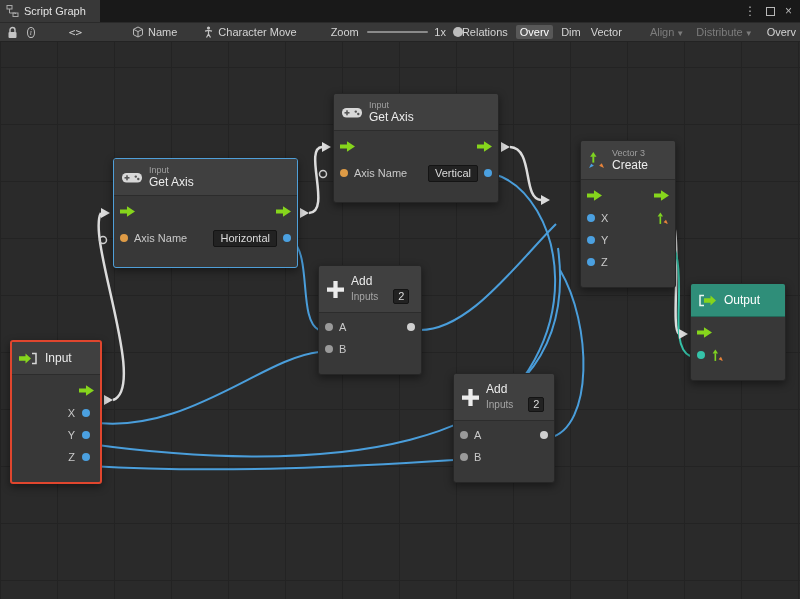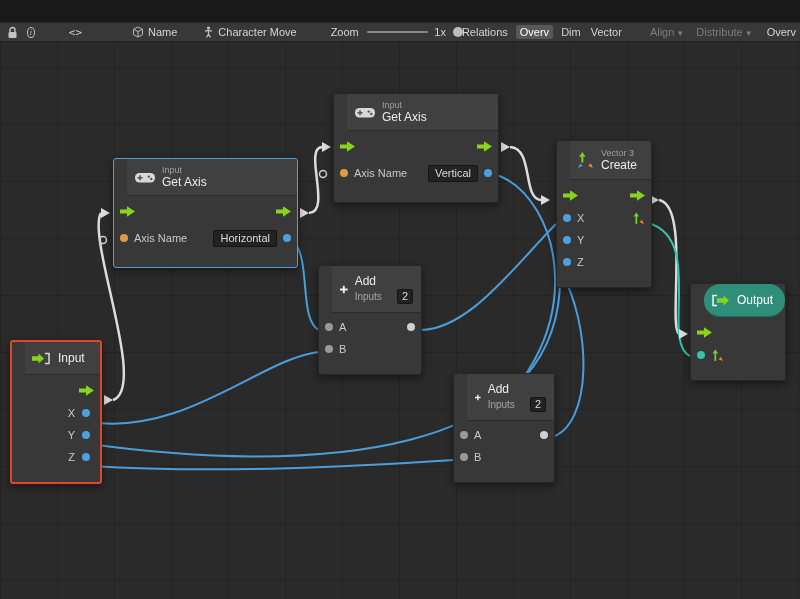--- a/index.html
+++ b/index.html
@@ -43,47 +43,63 @@
     background-size:57px 57px, 57px 57px;
     background-position:0 25px, 0 0; }
   .wires { position:absolute; inset:0; width:800px; height:557px; z-index:1; pointer-events:none; }
 
   
   .node { position:absolute; z-index:2; background:#383838; border:1px solid #262626;
     border-radius:3px; box-shadow:0 3px 9px rgba(0,0,0,.45); color:#ddd; }
   .node.selected { border:1px solid #4f9fd8; }
   .node.flagged { border:2px solid #e0462e; }
   .node-header { display:flex; align-items:center; gap:7px; padding:6px 8px;
-    border-bottom:1px solid #2c2c2c; background:#404040; border-radius:2px 2px 0 0;margin-left:13px; }
+    border-bottom:1px solid #2c2c2c; background:#404040; border-radius:2px 2px 0 0; }
   .node-kind { font-size:9px; color:#9f9f9f; line-height:10px; }
   .node-title { font-size:12px; color:#ececec; line-height:14px; }
   .node-body { padding:3px 0 14px 0; }
   .row { position:relative; display:flex; align-items:center; height:22px; padding:0 6px; }
   .row.flow { height:24px; }
   .row .grow { flex:1; }
   .dot { width:8px; height:8px; border-radius:50%; flex:0 0 8px; }
   .dot.blue { background:#4ba0e0; }
   .dot.orange { background:#de9b46; }
   .dot.gray { background:#9a9a9a; }
   .dot.light { background:#d0d0d0; }
   .dot.teal { background:#35c3a9; }
   .plabel { font-size:11px; color:#c9c9c9; margin-left:6px; }
   .field { background:#222; border:1px solid #141414; border-radius:2px; color:#dcdcdc;
     font-size:11px; padding:1px 6px; line-height:13px; }
   .field.small { padding:0 4px; }
   .inputs-line { display:flex; align-items:center; gap:15px; font-size:10px; color:#a5a5a5; margin-top:1px; }
   .rlabel { font-size:11px; color:#c9c9c9; }
-  .header-teal { background:#2f8e79; border-bottom:1px solid #23695a;border-radius:16px; }
+  .header-teal { background:#2f8e79; border-bottom:1px solid #23695a; }
   .header-teal .node-title { color:#fff; }
 </style>
 </head>
 <body>
 
 <div class="window">
 
+  <div class="titlebar">
+    <div class="tab">
+      <svg width="13" height="12" viewBox="0 0 13 12">
+        <rect x="1" y="0.5" width="5" height="3.5" fill="none" stroke="#a8a8a8"></rect>
+        <rect x="7" y="8" width="5" height="3.5" fill="none" stroke="#a8a8a8"></rect>
+        <path d="M3.5 4v4h6v1" fill="none" stroke="#a8a8a8"></path>
+      </svg>
+      <span>Script Graph</span>
+    </div>
+    <div class="titlebar-spacer"></div>
+    <div class="win-icons">
+      <span>⋮</span>
+      <span class="maxbox"></span>
+      <span>×</span>
+    </div>
+  </div>
 
   <div class="toolbar">
     <span class="tb-icon" style="margin-left:7px">
       <svg width="11" height="13" viewBox="0 0 11 13">
           <path d="M3 6V4a2.5 2.5 0 0 1 5 0v2" fill="none" stroke="#c4c4c4" stroke-width="1.4"></path>
           <rect x="1.5" y="6" width="8" height="6" rx="1" fill="#c4c4c4"></rect>
         </svg>
     </span>
     <span class="info-circle" style="margin-left:9px">i</span>
     <span class="code-icon" style="margin-left:34px">&lt;&gt;</span>
@@ -262,21 +278,21 @@
           <span class="grow"></span>
           <span class="dot light"></span>
         </div>
         <div class="row">
           <span class="dot gray"></span>
           <span class="plabel">B</span>
         </div>
       </div>
     </div>
 
-    <div class="node" style="left:556px; top:98px; width:96px;">
+    <div class="node" style="left:580px; top:98px; width:96px;">
       <div class="node-header" style="padding:7px 7px;">
         <svg width="17" height="17" viewBox="0 0 16 16">
           <path d="M5 10V4" stroke="#7ed321" stroke-width="1.8" fill="none"></path>
           <path d="M5 0L8 4.5H2z" fill="#7ed321"></path>
           <path d="M1 15l4.5-2-2.5-2z" fill="#4ba0e0"></path>
           <path d="M15 15l-2-4.5-2.5 2.5z" fill="#e8833a"></path>
         </svg>
         <div>
           <div class="node-kind">Vector 3</div>
           <div class="node-title">Create</div>

